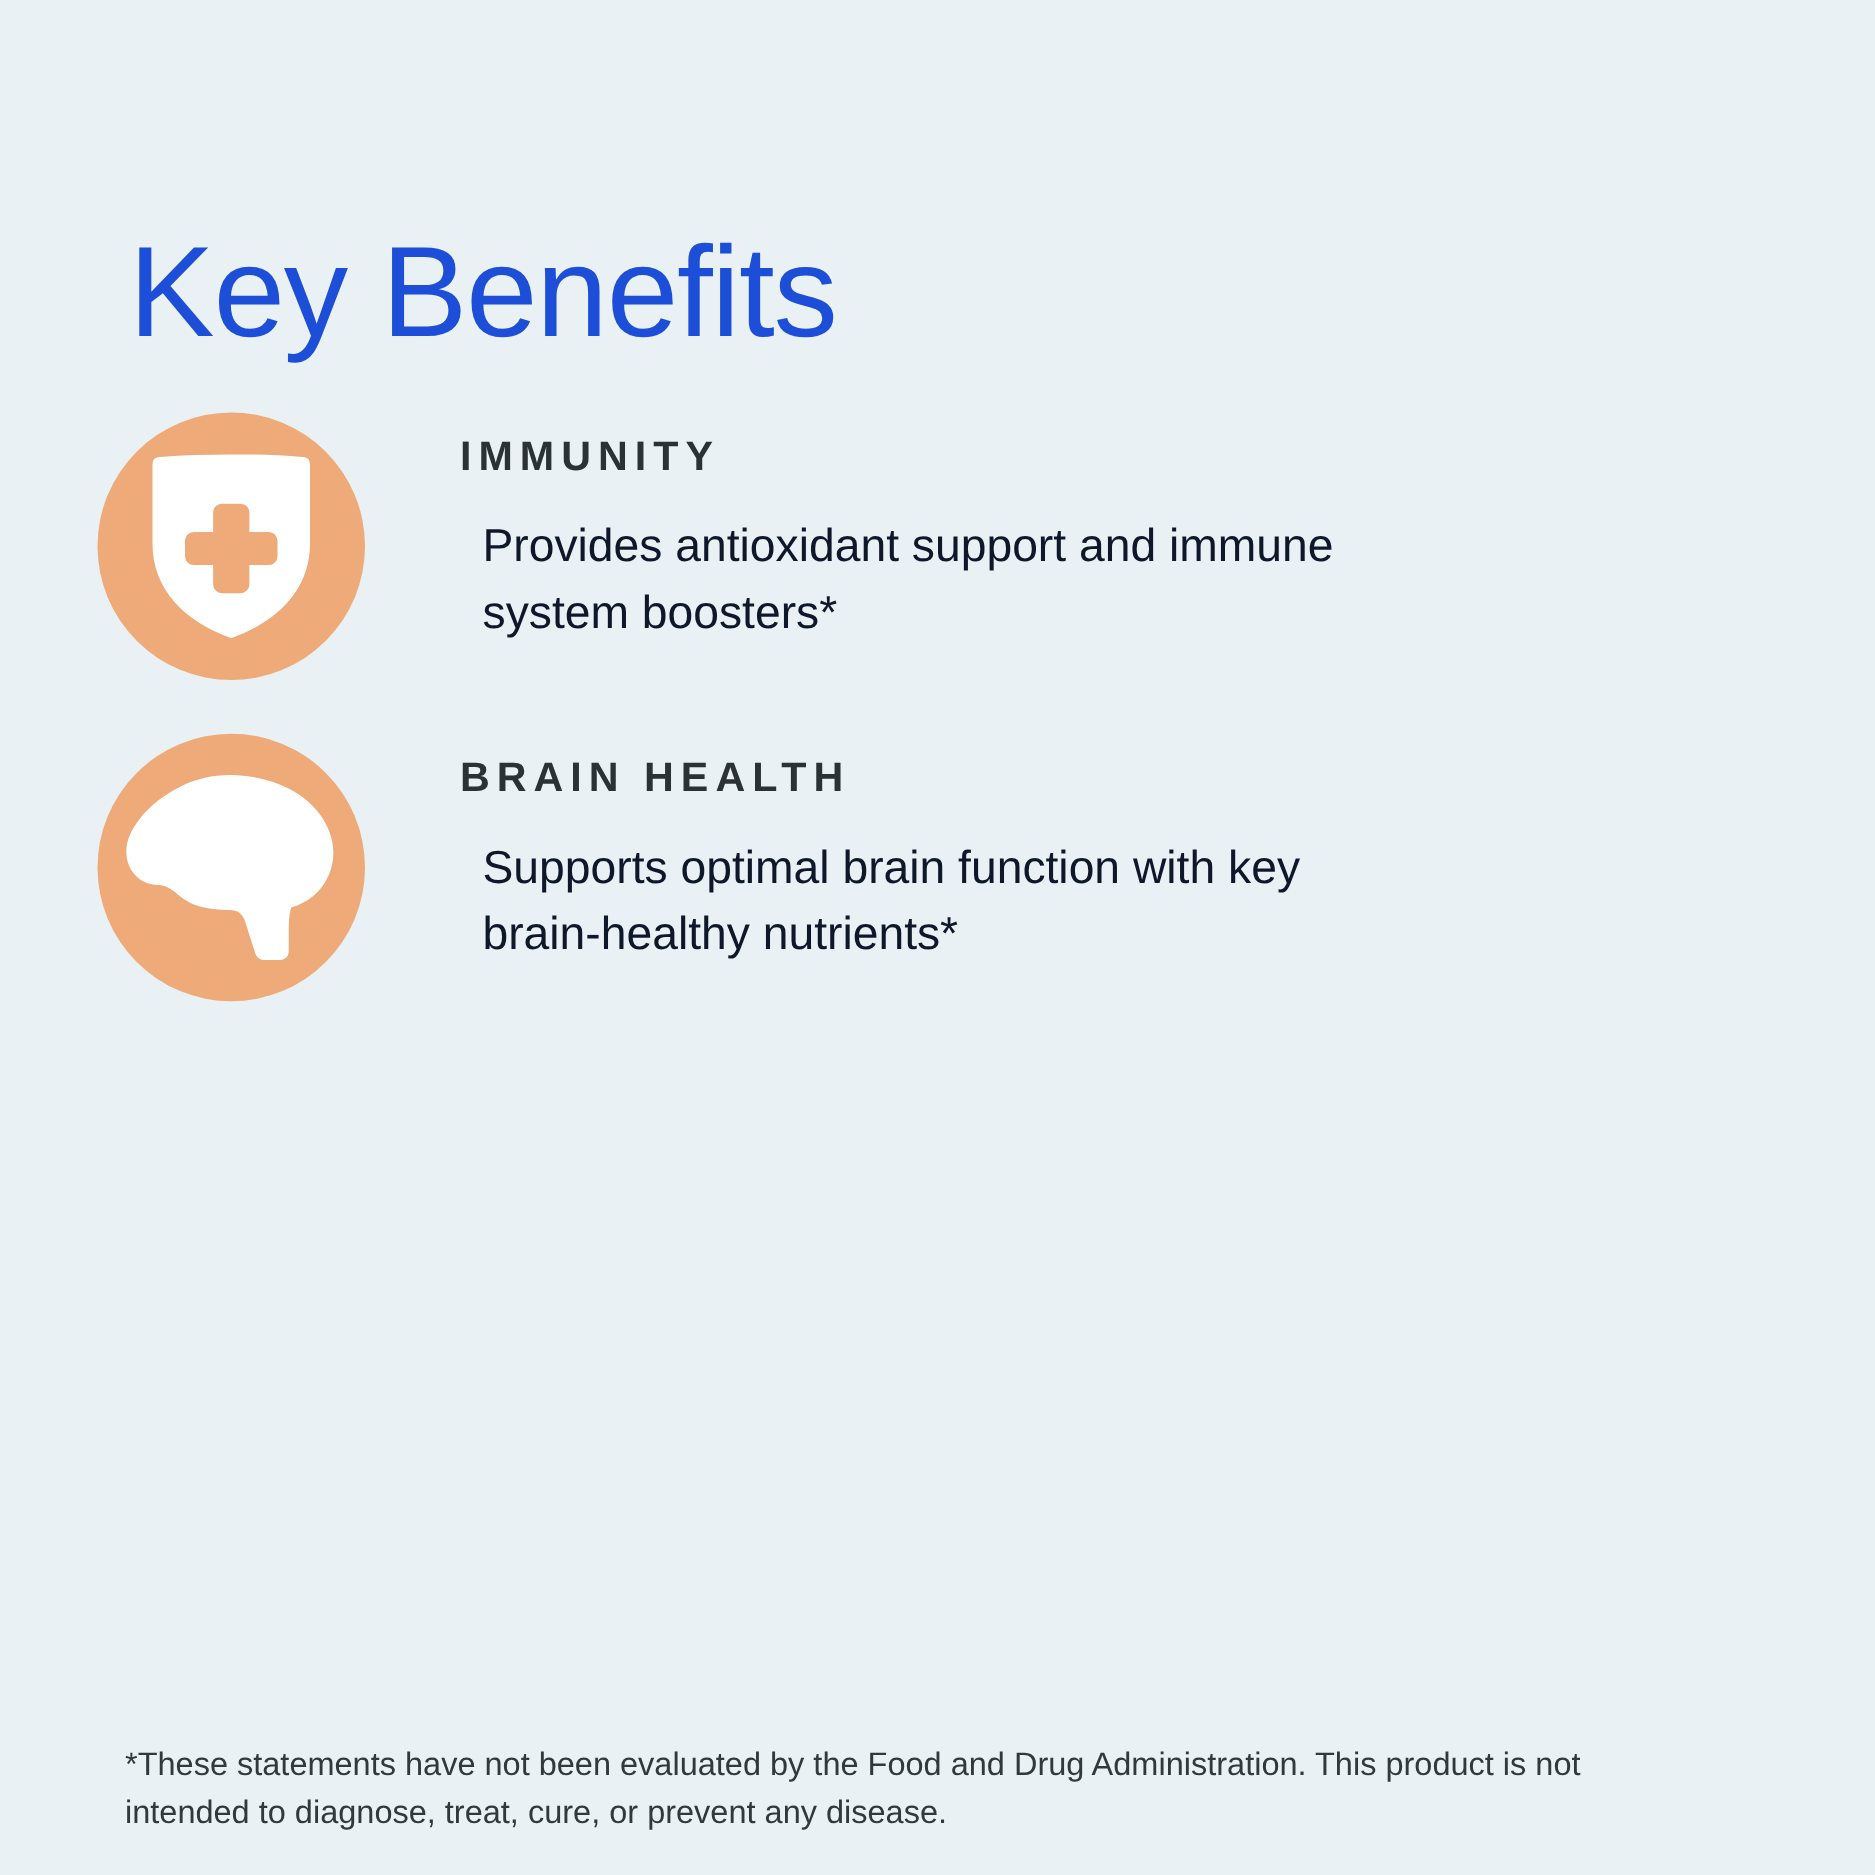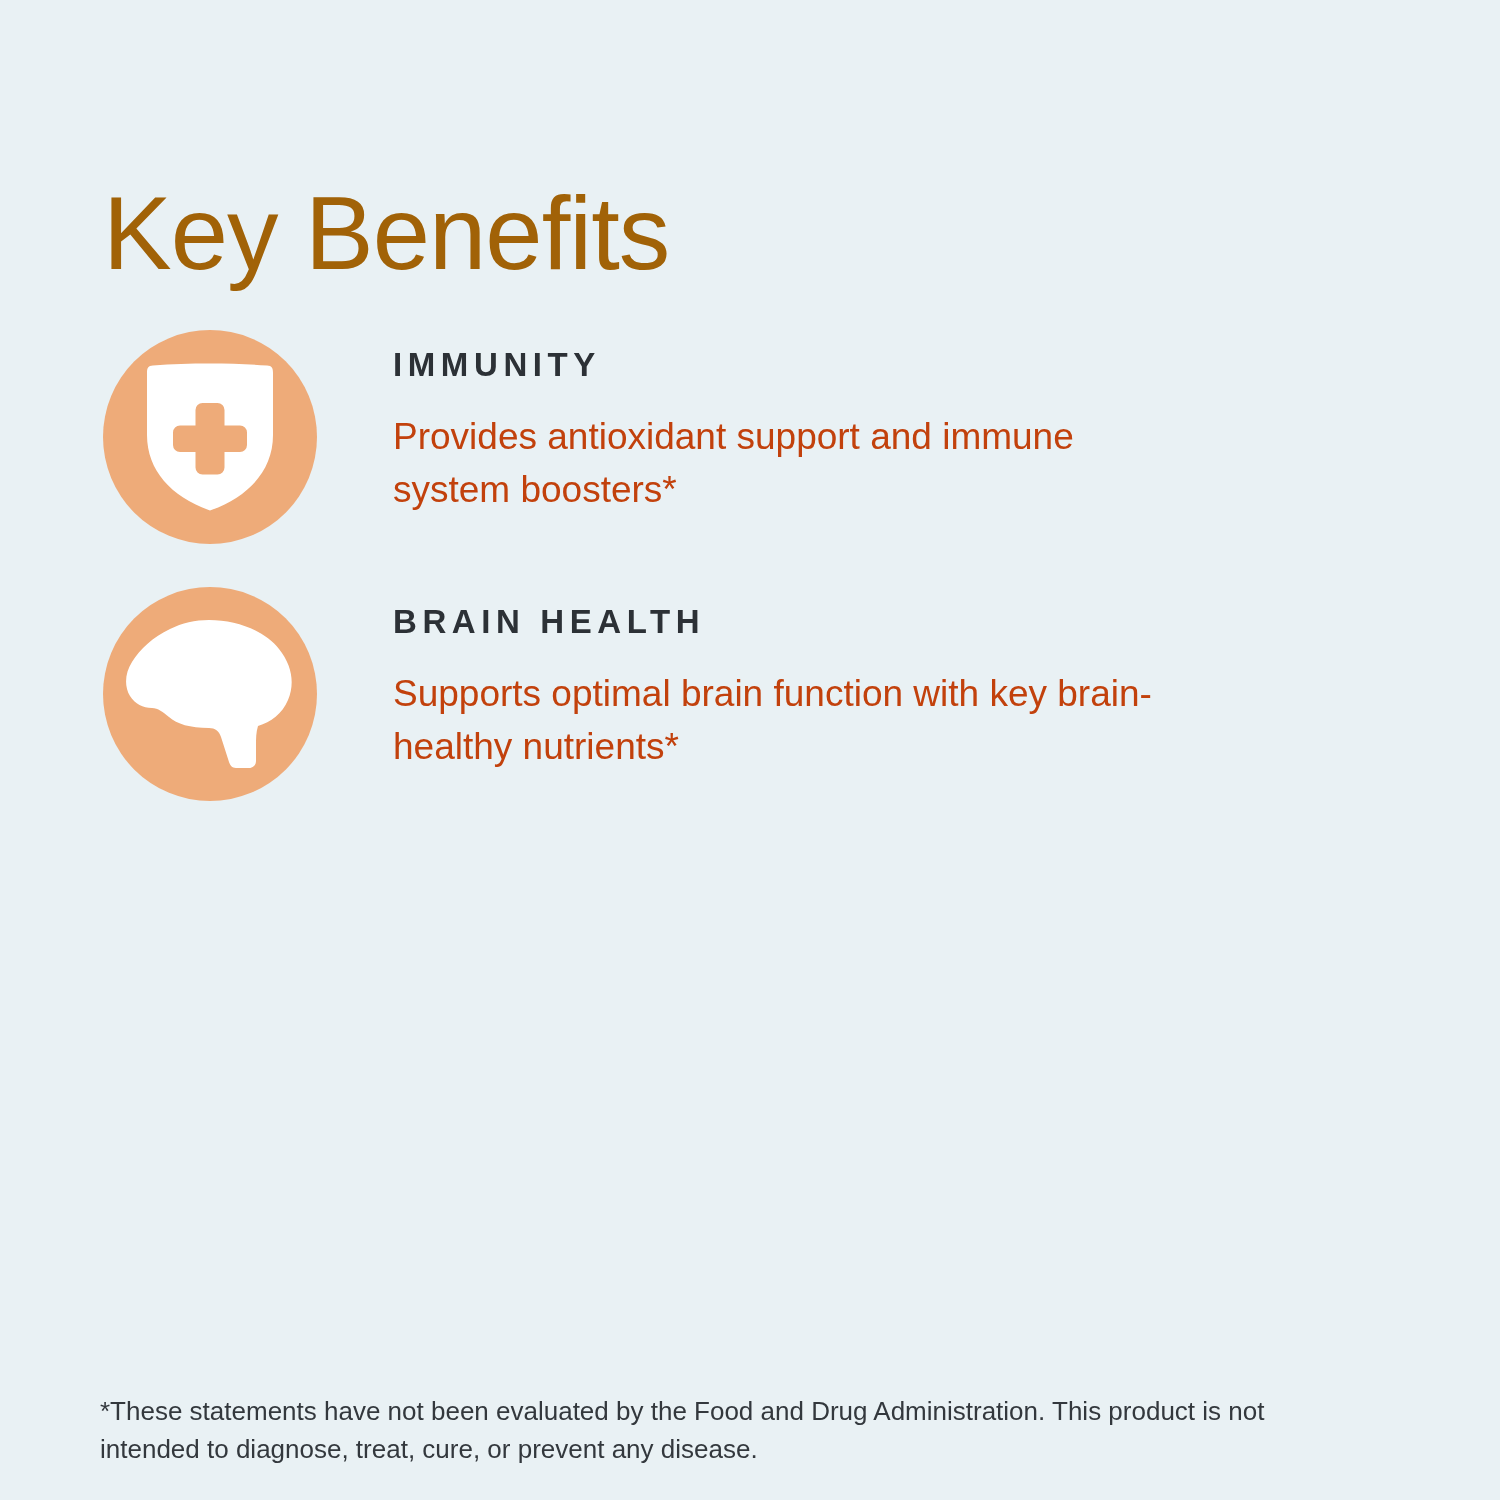--- a/index.html
+++ b/index.html
@@ -25,37 +25,37 @@
 
   
   .page-title {
     position: absolute;
     left: 103px;
     top: 108px;
     font-size: 103px;
     font-weight: 300;
     letter-spacing: -1px;
     line-height: 1.1;
-    color: #a16207;
+    color: #1d4ed8;
     white-space: nowrap;
   }
 
   
   .benefits {
     position: absolute;
     left: 0;
     top: 330px;
     width: 1500px;
   }
 
   .benefit-row {
     position: relative;
     display: flex;
     align-items: flex-start;
-    padding-left: 103px;
+    padding-left: 78px;
     margin-bottom: 43px;
   }
 
   .icon-circle {
     flex: 0 0 auto;
     width: 214px;
     height: 214px;
     border-radius: 50%;
     background: #eeab79;
     display: flex;
@@ -81,22 +81,22 @@
     color: #2c3136;
     margin: 0 0 30px 0;
     line-height: 1;
     text-transform: uppercase;
   }
 
   .benefit-desc {
     font-size: 37px;
     font-weight: 400;
     line-height: 1.42;
-    color: #c2410c;
-    margin: 0;
+    color: #0f172a;
+    margin: 18px;
     max-width: 760px;
   }
 
   
   .footnote {
     position: absolute;
     left: 100px;
     top: 1392px;
     width: 1270px;
     font-size: 26px;

